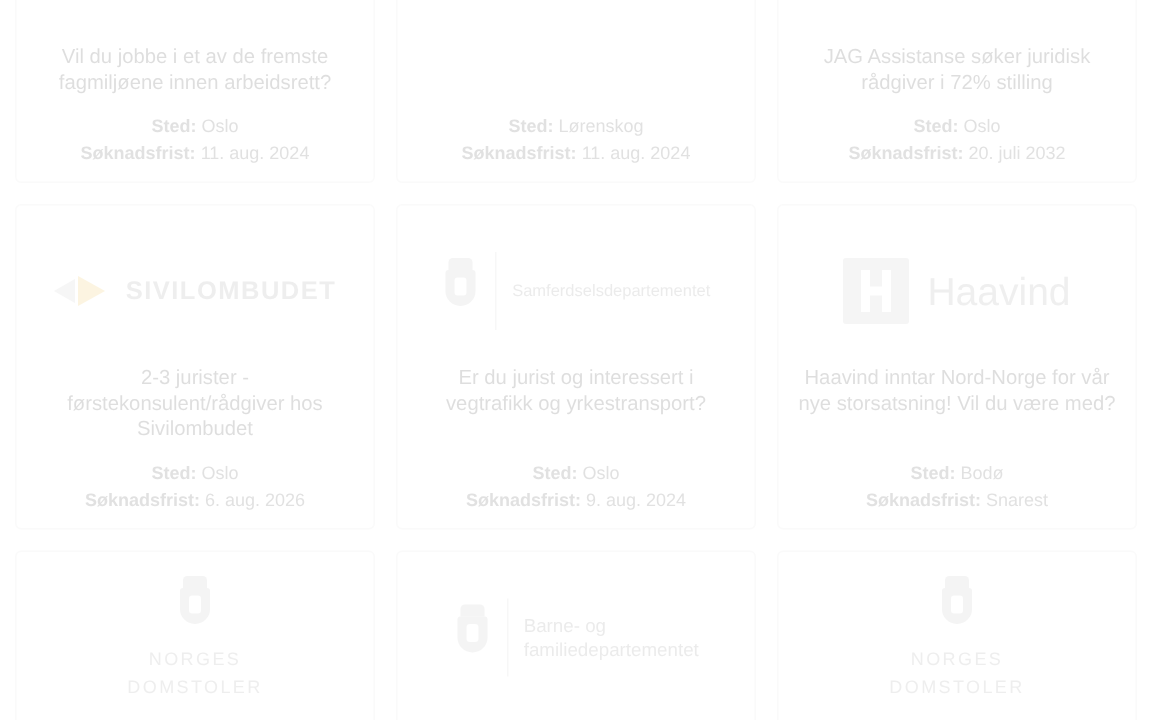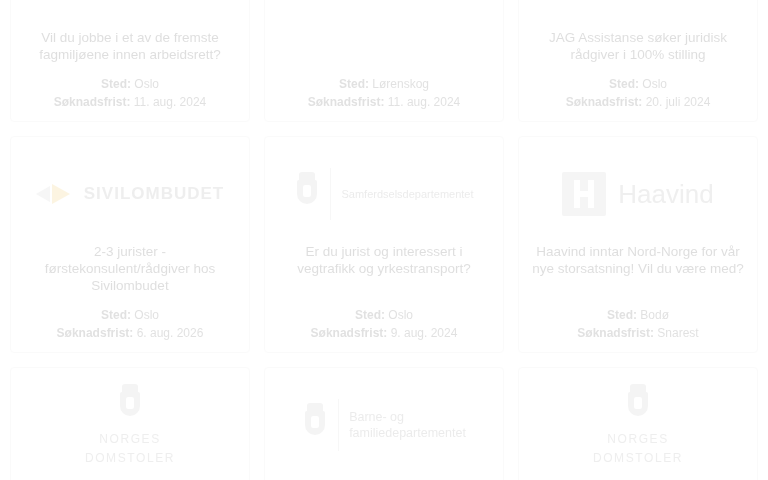--- a/index.html
+++ b/index.html
@@ -243,28 +243,28 @@
         <span class="val">Lørenskog</span>
       </div>
       <div class="meta">
         <b>Søknadsfrist:</b>
         <span class="val">11. aug. 2024</span>
       </div>
     </div>
 
     <div class="card top-row-card">
       <div class="spacer"></div>
-      <h3 class="card-title">JAG Assistanse søker juridisk rådgiver i 100% stilling</h3>
+      <h3 class="card-title">JAG Assistanse søker juridisk rådgiver i 72% stilling</h3>
       <div class="meta">
         <b>Sted:</b>
         <span class="val">Oslo</span>
       </div>
       <div class="meta">
         <b>Søknadsfrist:</b>
-        <span class="val">20. juli 2024</span>
+        <span class="val">20. juli 2032</span>
       </div>
     </div>
 
     <div class="card">
       <div class="logo-area">
         <div class="logo-sivilombudet">
           <div class="sivil-mark">
             <div class="tri-left"></div>
             <div class="tri-right"></div>
           </div>

